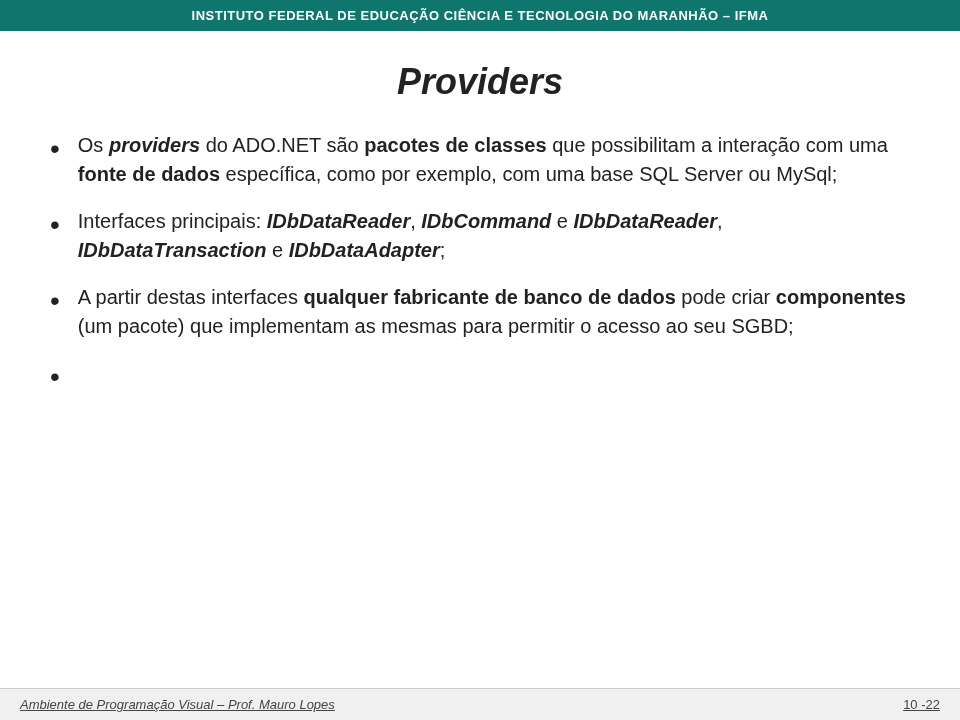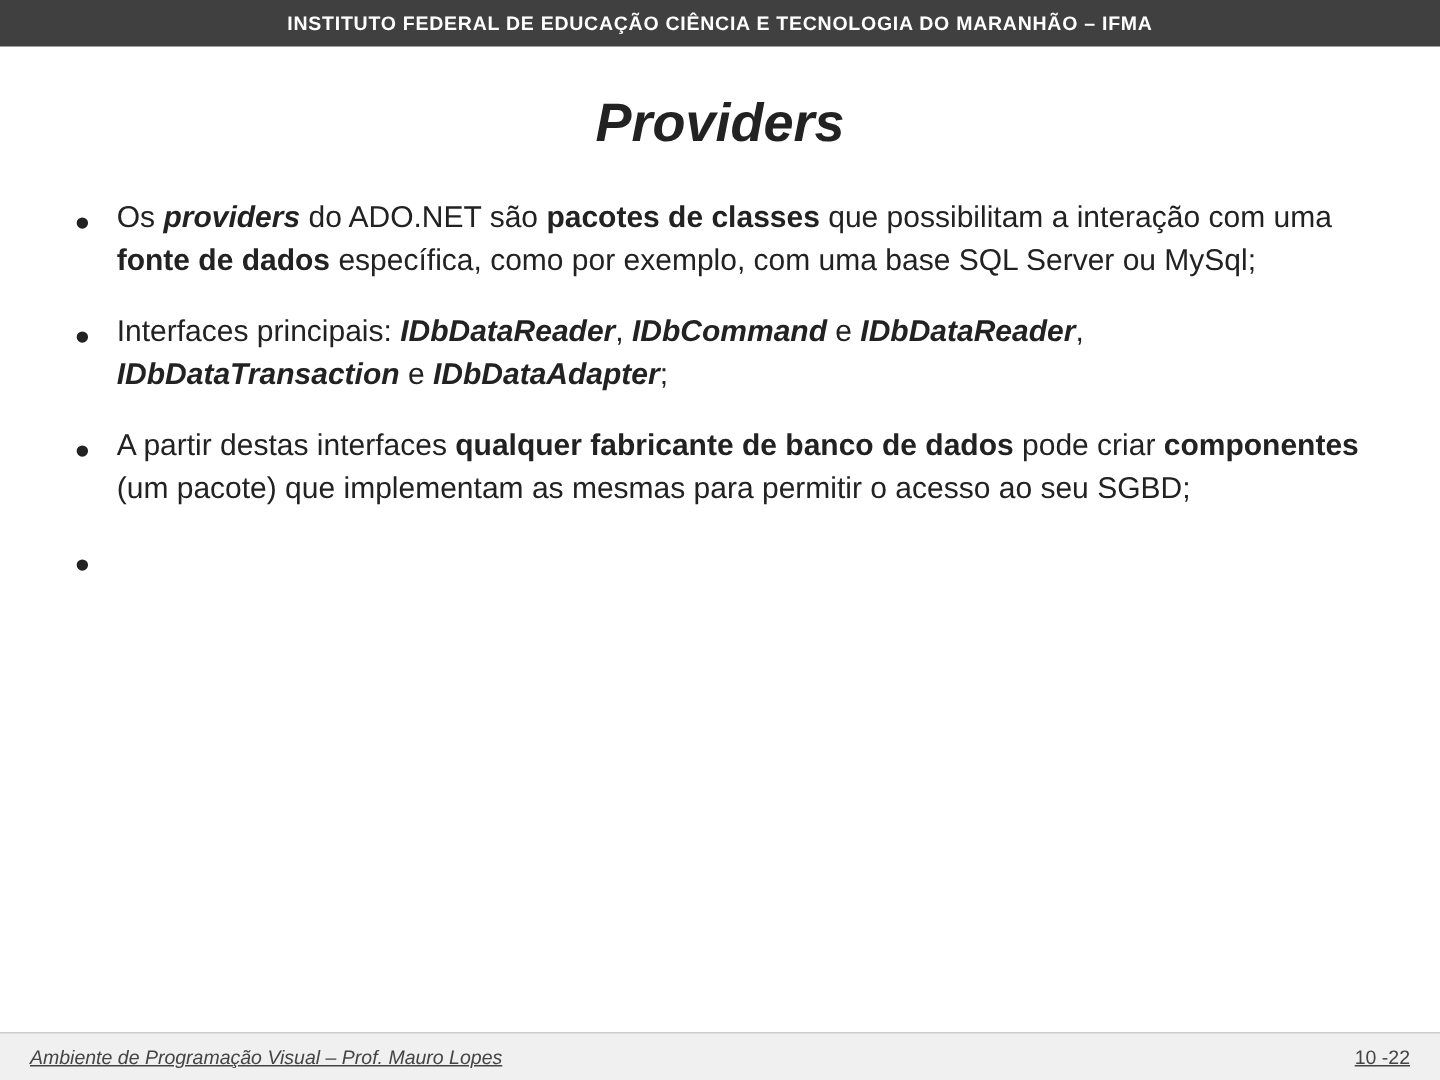--- a/index.html
+++ b/index.html
@@ -12,21 +12,21 @@
       width: 960px;
       height: 720px;
       background: #ffffff;
       font-family: Arial, sans-serif;
       display: flex;
       flex-direction: column;
       overflow: hidden;
     }
 
     #header-bar {
-      background: #404040;
+      background: #0f766e;
       color: #ffffff;
       text-align: center;
       padding: 8px 20px;
       font-size: 13px;
       font-weight: bold;
       letter-spacing: 0.5px;
     }
 
     #main-content {
       flex: 1;

